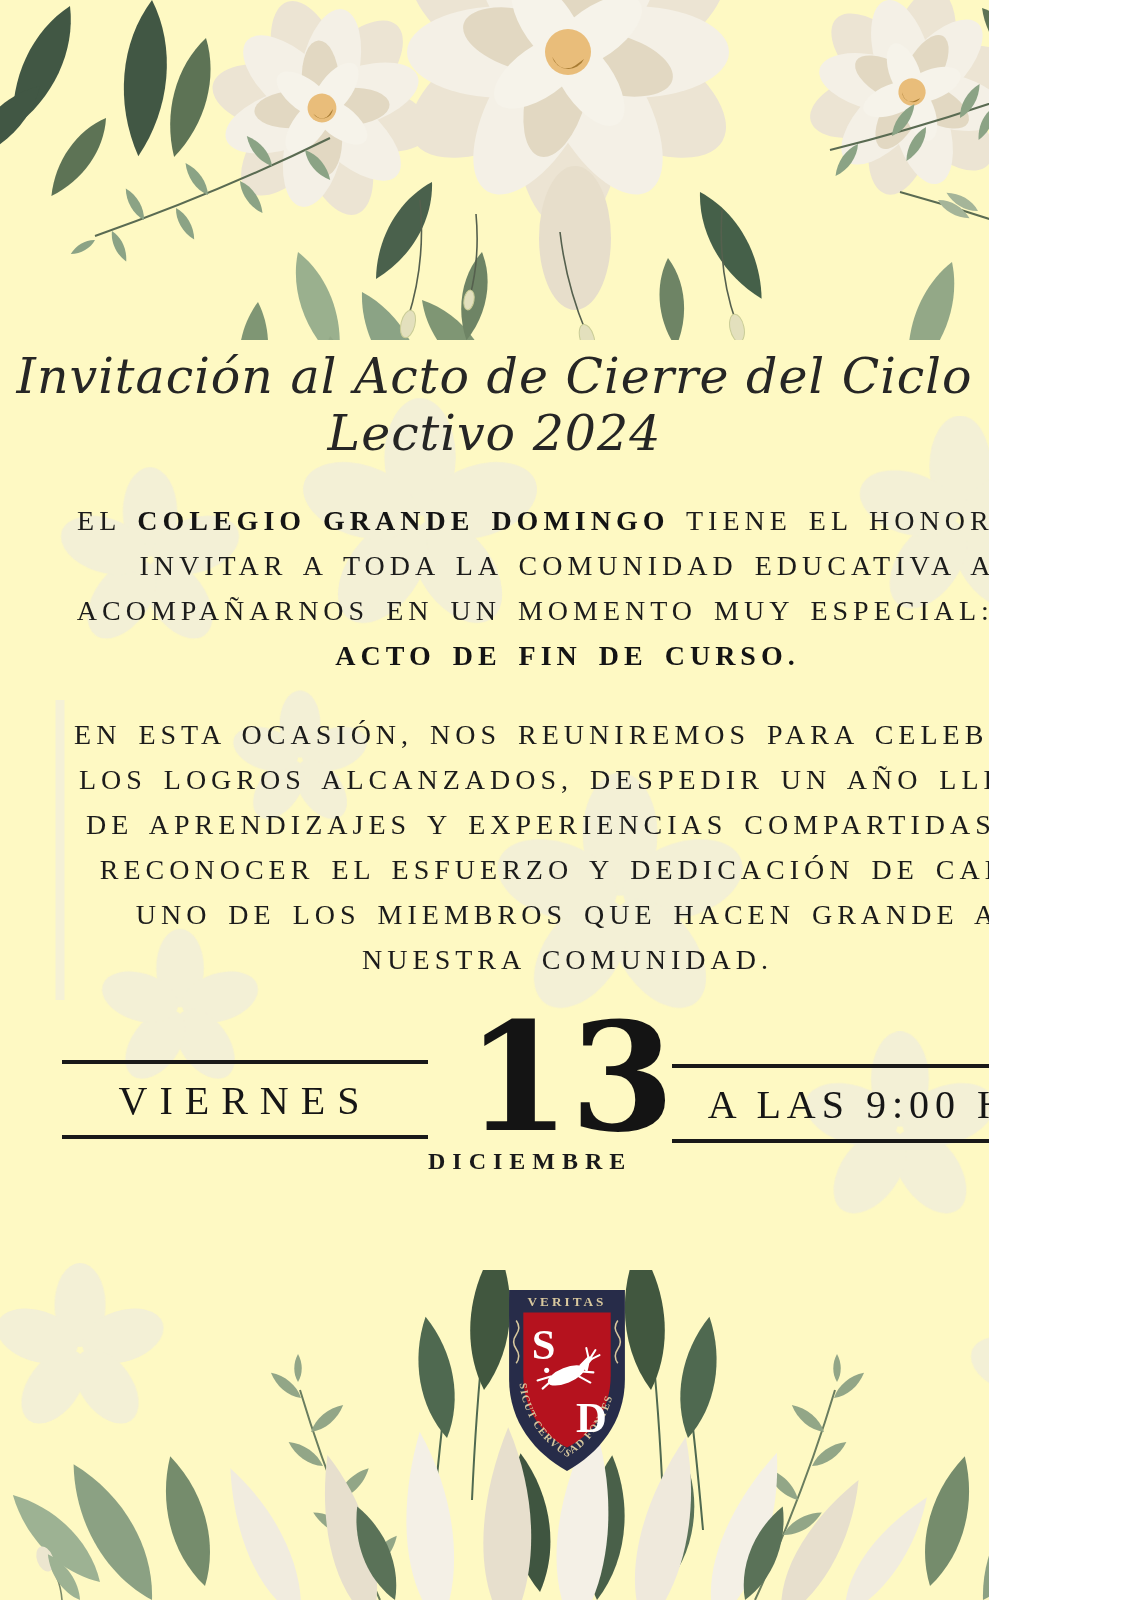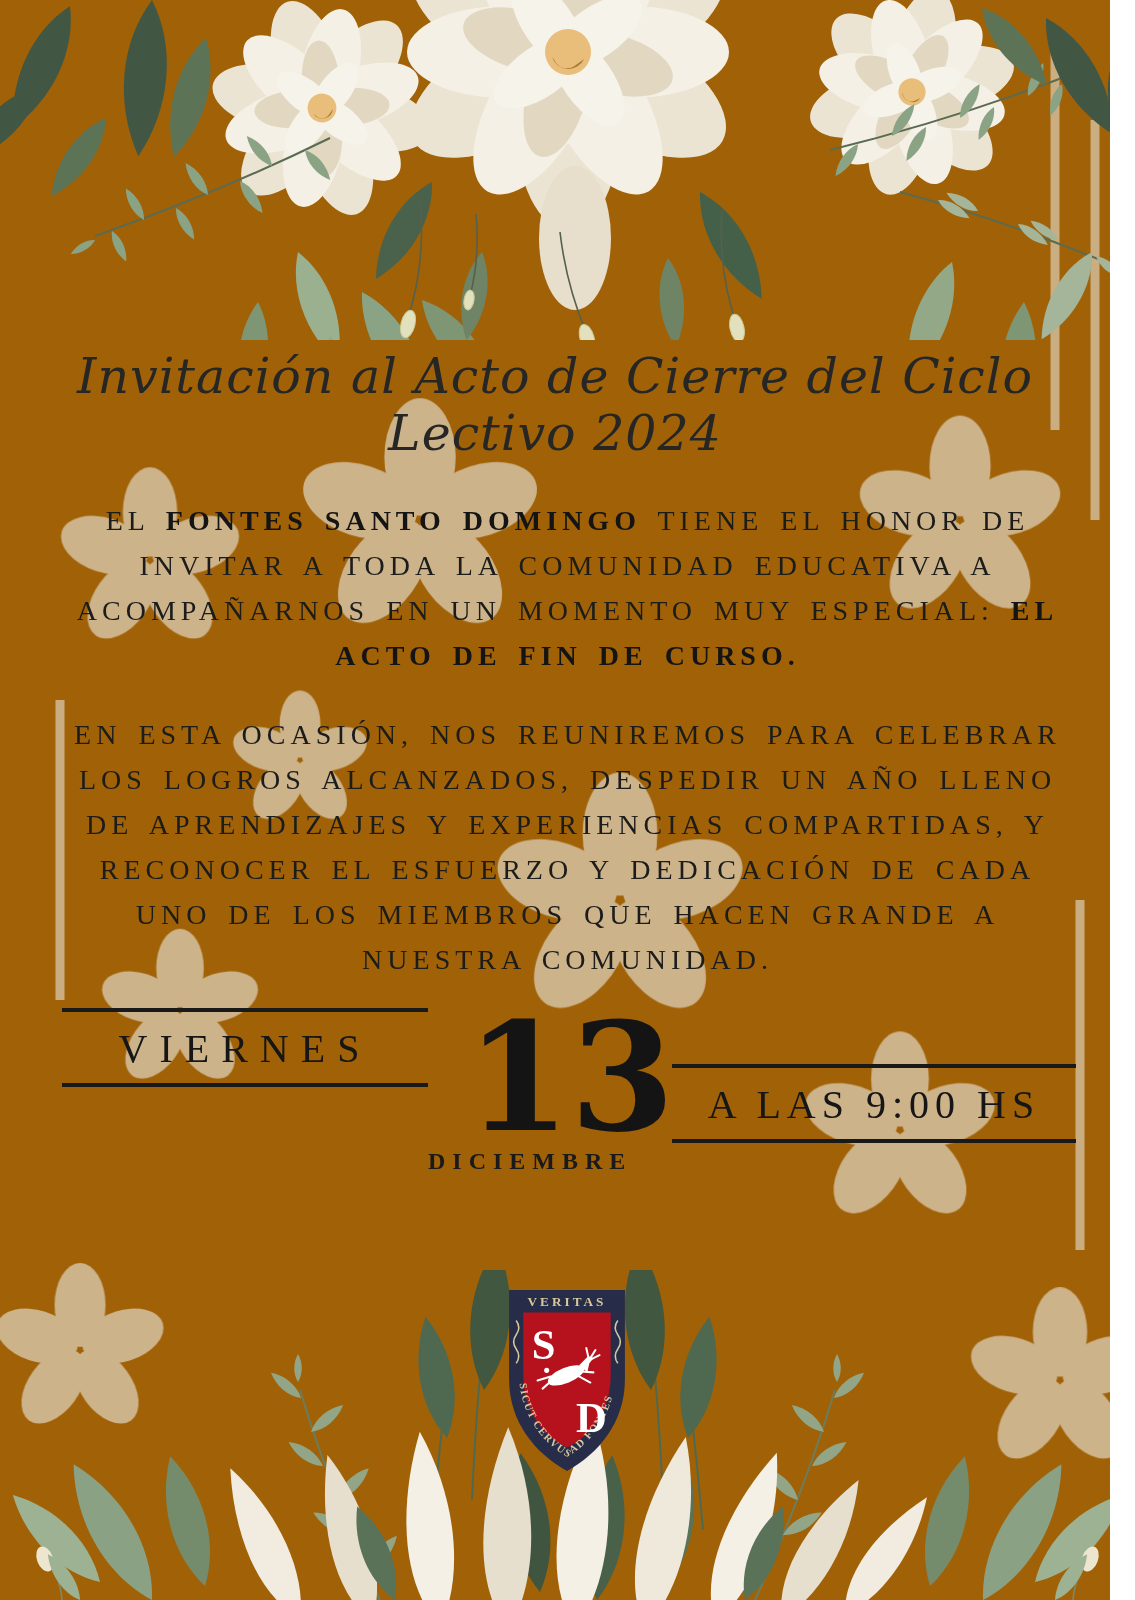--- a/index.html
+++ b/index.html
@@ -1,22 +1,23 @@
 <!DOCTYPE html>
 <html><head>
 <meta charset="utf-8">
 <style>
   html,body{margin:0;padding:0;}
   .page{
     position:relative;
-    width:1110px;height:1600px;
-    background:#a16207;
+    width:949px;height:1600px;
+    background:#fef9c3;
     overflow:hidden;
     font-family:"Liberation Serif", serif;
     color:#1b1b1a;
+    padding-left:40px;
   }
   svg{display:block;}
   .wm{position:absolute;top:0;left:0;z-index:0;}
   .floral-top{position:absolute;top:0;left:0;z-index:1;}
   .floral-bottom{position:absolute;bottom:0;left:0;z-index:1;}
   .title{
     position:absolute;top:348px;left:0;width:100%;z-index:2;
     text-align:center;
     font-family:"DejaVu Serif", serif;
     font-style:italic;font-weight:normal;
@@ -33,21 +34,21 @@
   .para .b{font-weight:bold;color:#141414;}
   .p1{top:498px;}
   .p2{top:712px;}
   .rule-block{
     position:absolute;z-index:2;
     border-top:4px solid #191919;border-bottom:4px solid #191919;
     text-align:center;
     font-size:40px;letter-spacing:12px;
     padding:13px 0 11px 0;color:#161616;
   }
-  .viernes{left:62px;top:1008px;width:366px;}
+  .viernes{left:62px;top:1060px;width:366px;}
   .time{left:672px;top:1064px;width:404px;letter-spacing:6px;}
   .daynum{
     position:absolute;left:466px;top:1002px;width:170px;z-index:2;
     text-align:left;
     font-family:"DejaVu Serif", serif;
     font-size:150px;line-height:1;font-weight:bold;color:#141414;
   }
   .month{
     position:absolute;left:428px;top:1148px;width:246px;z-index:2;
     text-align:left;font-size:24px;font-weight:bold;
@@ -218,21 +219,21 @@
 
     <g>
       <use href="#lf1" transform="translate(952,262) rotate(200) scale(2.2)" fill="#93a887"></use>
       <use href="#lf1" transform="translate(1024,302) rotate(185) scale(2.3)" fill="#7f9674"></use>
       <use href="#lf1" transform="translate(1092,252) rotate(210) scale(1.8)" fill="#a5b599"></use>
     </g>
   </svg>
 
   <h1 class="title">Invitación al Acto de Cierre del Ciclo Lectivo 2024</h1>
 
-  <p class="para p1"><span>EL </span><span class="b">FONTES SANTO DOMINGO</span><span> TIENE EL HONOR DE INVITAR A TODA LA COMUNIDAD EDUCATIVA A ACOMPAÑARNOS EN UN MOMENTO MUY ESPECIAL: </span><span class="b">EL ACTO DE FIN DE CURSO.</span></p>
+  <p class="para p1"><span>EL </span><span class="b">COLEGIO GRANDE DOMINGO</span><span> TIENE EL HONOR DE INVITAR A TODA LA COMUNIDAD EDUCATIVA A ACOMPAÑARNOS EN UN MOMENTO MUY ESPECIAL: </span><span class="b">EL ACTO DE FIN DE CURSO.</span></p>
 
   <p class="para p2">EN ESTA OCASIÓN, NOS REUNIREMOS PARA CELEBRAR LOS LOGROS ALCANZADOS, DESPEDIR UN AÑO LLENO DE APRENDIZAJES Y EXPERIENCIAS COMPARTIDAS, Y RECONOCER EL ESFUERZO Y DEDICACIÓN DE CADA UNO DE LOS MIEMBROS QUE HACEN GRANDE A NUESTRA COMUNIDAD.</p>
 
   <div class="rule-block viernes">
     <span>VIERNES</span>
   </div>
   <div class="daynum">13</div>
   <div class="rule-block time">
     <span>A LAS 9:00 HS</span>
   </div>

